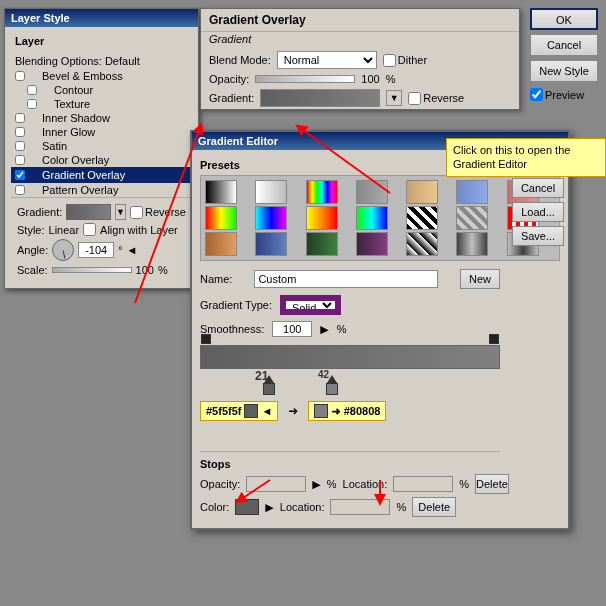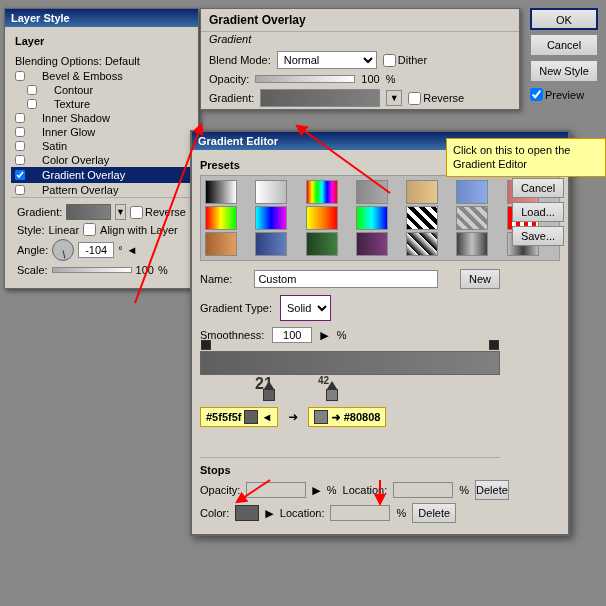--- a/index.html
+++ b/index.html
@@ -109,21 +109,21 @@
       background: #bbb;
       border: 1px solid #999;
       padding: 4px;
     }
     .ge-preset { width: 32px; height: 24px; border: 1px solid #888; cursor: pointer; }
     .ge-name-row { display: flex; align-items: center; gap: 22px; margin-bottom: 6px; }
     .ge-name-input { flex: 1; height: 18px; border: 1px solid #888; background: #fff; padding: 0 3px; font-size: 11px; }
     .ge-type-row { display: flex; align-items: center; gap: 8px; margin-bottom: 6px; }
     .ge-smooth-row { display: flex; align-items: center; gap: 8px; margin-bottom: 8px; }
     .ge-smooth-input { width: 40px; height: 16px; border: 1px solid #888; background: #fff; text-align: center; font-size: 11px; }
-    .ge-select { height: 26px; background: #fff; border: 1px solid #701a75; font-size: 11px; padding: 0 2px; }
+    .ge-select { height: 20px; background: #fff; border: 6px solid #701a75; font-size: 11px; padding: 0 2px; }
 
     
     .ge-gradient-bar-container { margin-bottom: 4px; position: relative; }
     .ge-gradient-bar {
       width: 100%;
       height: 24px;
       background: linear-gradient(to right, #5f5f5f 0%, #808080 100%);
       border: 1px solid #666;
       position: relative;
     }
@@ -392,21 +392,21 @@
         <div style="position:absolute;left:21%;bottom:4px;display:flex;flex-direction:column;align-items:center;">
           <div style="width:0;height:0;border-left:5px solid transparent;border-right:5px solid transparent;border-bottom:8px solid #333;"></div>
           <div style="width:12px;height:12px;background:#5f5f5f;border:1px solid #333;"></div>
         </div>
 
         <div style="position:absolute;left:42%;bottom:4px;display:flex;flex-direction:column;align-items:center;">
           <div style="width:0;height:0;border-left:5px solid transparent;border-right:5px solid transparent;border-bottom:8px solid #333;"></div>
           <div style="width:12px;height:12px;background:#808080;border:1px solid #333;"></div>
         </div>
 
-        <span class="stop-label" style="left:calc(21% - 8px);top:0;font-size:16px;font-weight:bold;color:#333;">21</span>
+        <span class="stop-label" style="left:calc(21% - 8px);top:0;font-size:12px;font-weight:bold;color:#333;">21</span>
         <span class="stop-label" style="left:calc(42% - 8px);top:0;font-size:10px;font-weight:bold;color:#333;">42</span>
       </div>
 
       <div style="display:flex;align-items:center;gap:10px;margin-top:2px;">
         <div class="color-box-label">
           <span>#5f5f5f</span>
           <div class="color-swatch" style="background:#5f5f5f;"></div>
           <span>◄</span>
         </div>
         <span style="font-size:12px;">➜</span>

